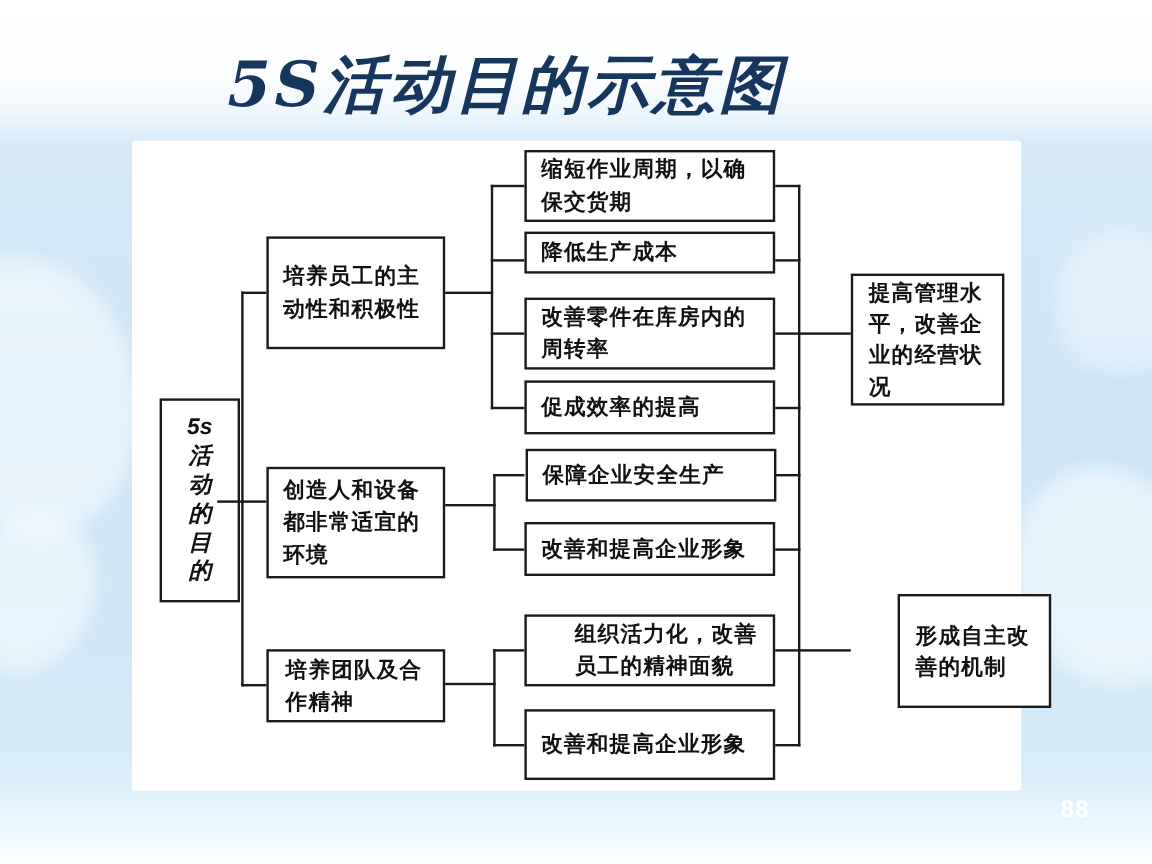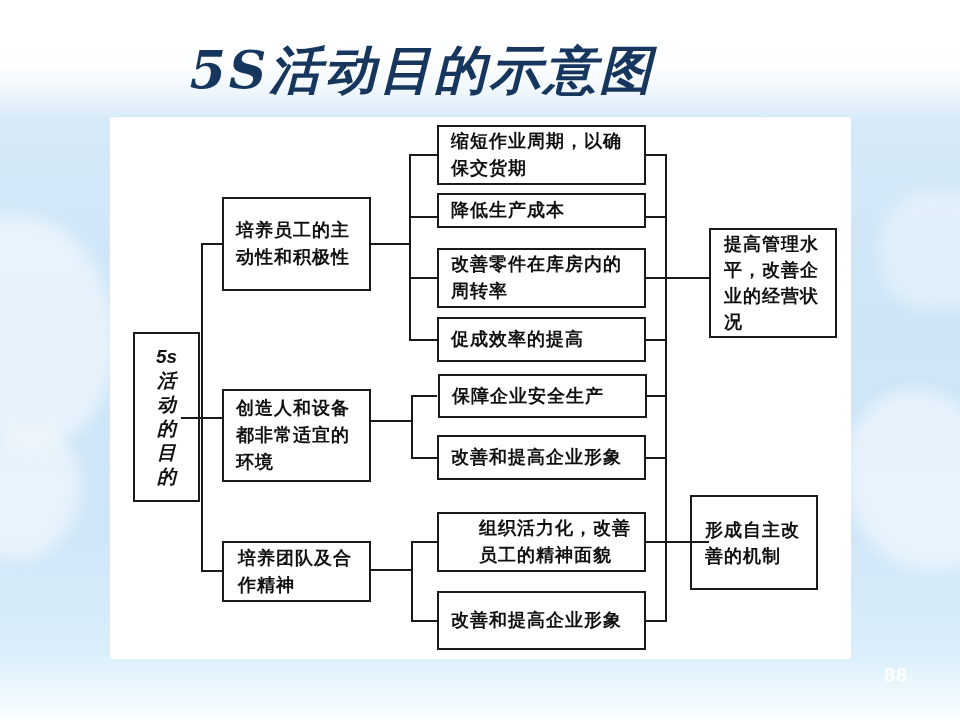--- a/index.html
+++ b/index.html
@@ -91,21 +91,21 @@
   <div class="node" style="left:437px; top:125px; width:209px; height:60px;">缩短作业周期，以确保交货期</div>
   <div class="node" style="left:437px; top:193px; width:209px; height:35px;">降低生产成本</div>
   <div class="node" style="left:437px; top:248px; width:209px; height:60px;">改善零件在库房内的周转率</div>
   <div class="node" style="left:437px; top:317px; width:209px; height:45px;">促成效率的提高</div>
   <div class="node" style="left:438px; top:374px; width:209px; height:44px;">保障企业安全生产</div>
   <div class="node" style="left:437px; top:435px; width:209px; height:45px;">改善和提高企业形象</div>
   <div class="node" style="left:437px; top:512px; width:209px; height:60px;padding-left:40px;">组织活力化，改善员工的精神面貌</div>
   <div class="node" style="left:437px; top:591px; width:209px; height:59px;">改善和提高企业形象</div>
 
   <div class="node result" style="left:709px; top:228px; width:128px; height:110px;">提高管理水平，改善企业的经营状况</div>
-  <div class="node result" style="left:690px; top:495px; width:128px; height:95px;">形成自主改善的机制</div>
+  <div class="node result" style="left:748px; top:495px; width:128px; height:95px;">形成自主改善的机制</div>
 
   <div class="hl" style="left:181px; top:417px; width:41px;"></div>
   <div class="vl" style="left:201px; top:243px; height:329px;"></div>
   <div class="hl" style="left:201px; top:243px; width:21px;"></div>
   <div class="hl" style="left:201px; top:570px; width:21px;"></div>
 
   <div class="hl" style="left:371px; top:243px; width:40px;"></div>
   <div class="vl" style="left:409px; top:154px; height:187px;"></div>
   <div class="hl" style="left:409px; top:154px; width:28px;"></div>
   <div class="hl" style="left:409px; top:216px; width:28px;"></div>

